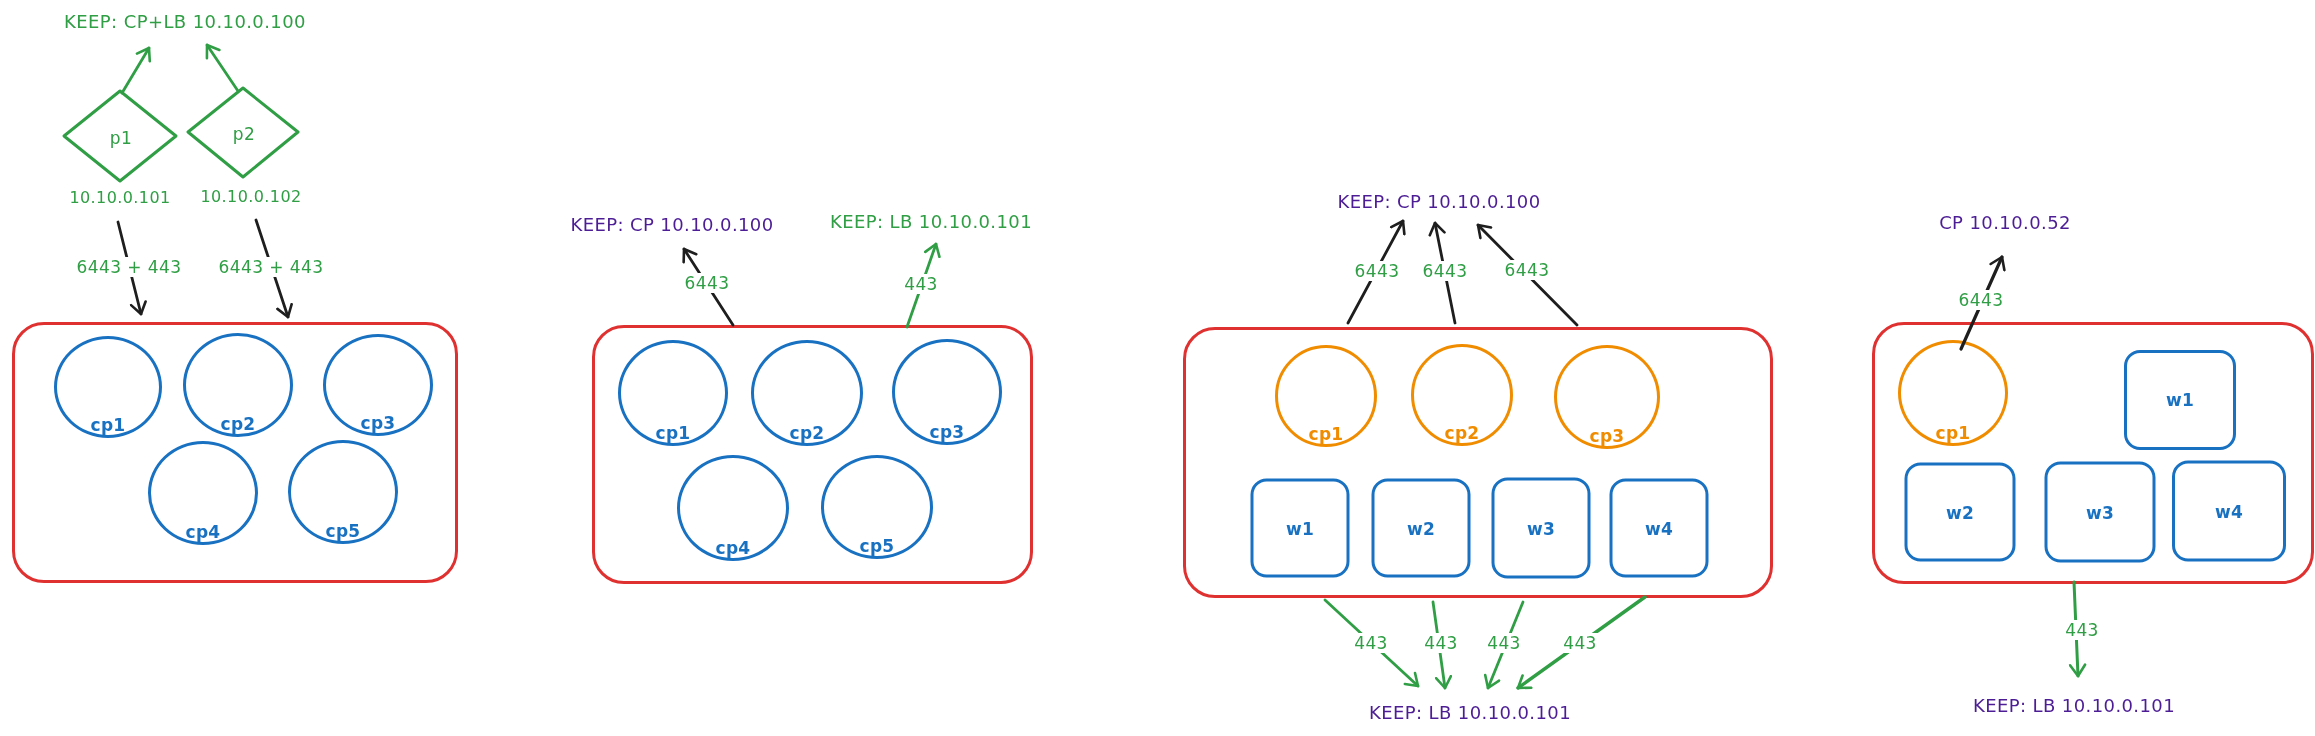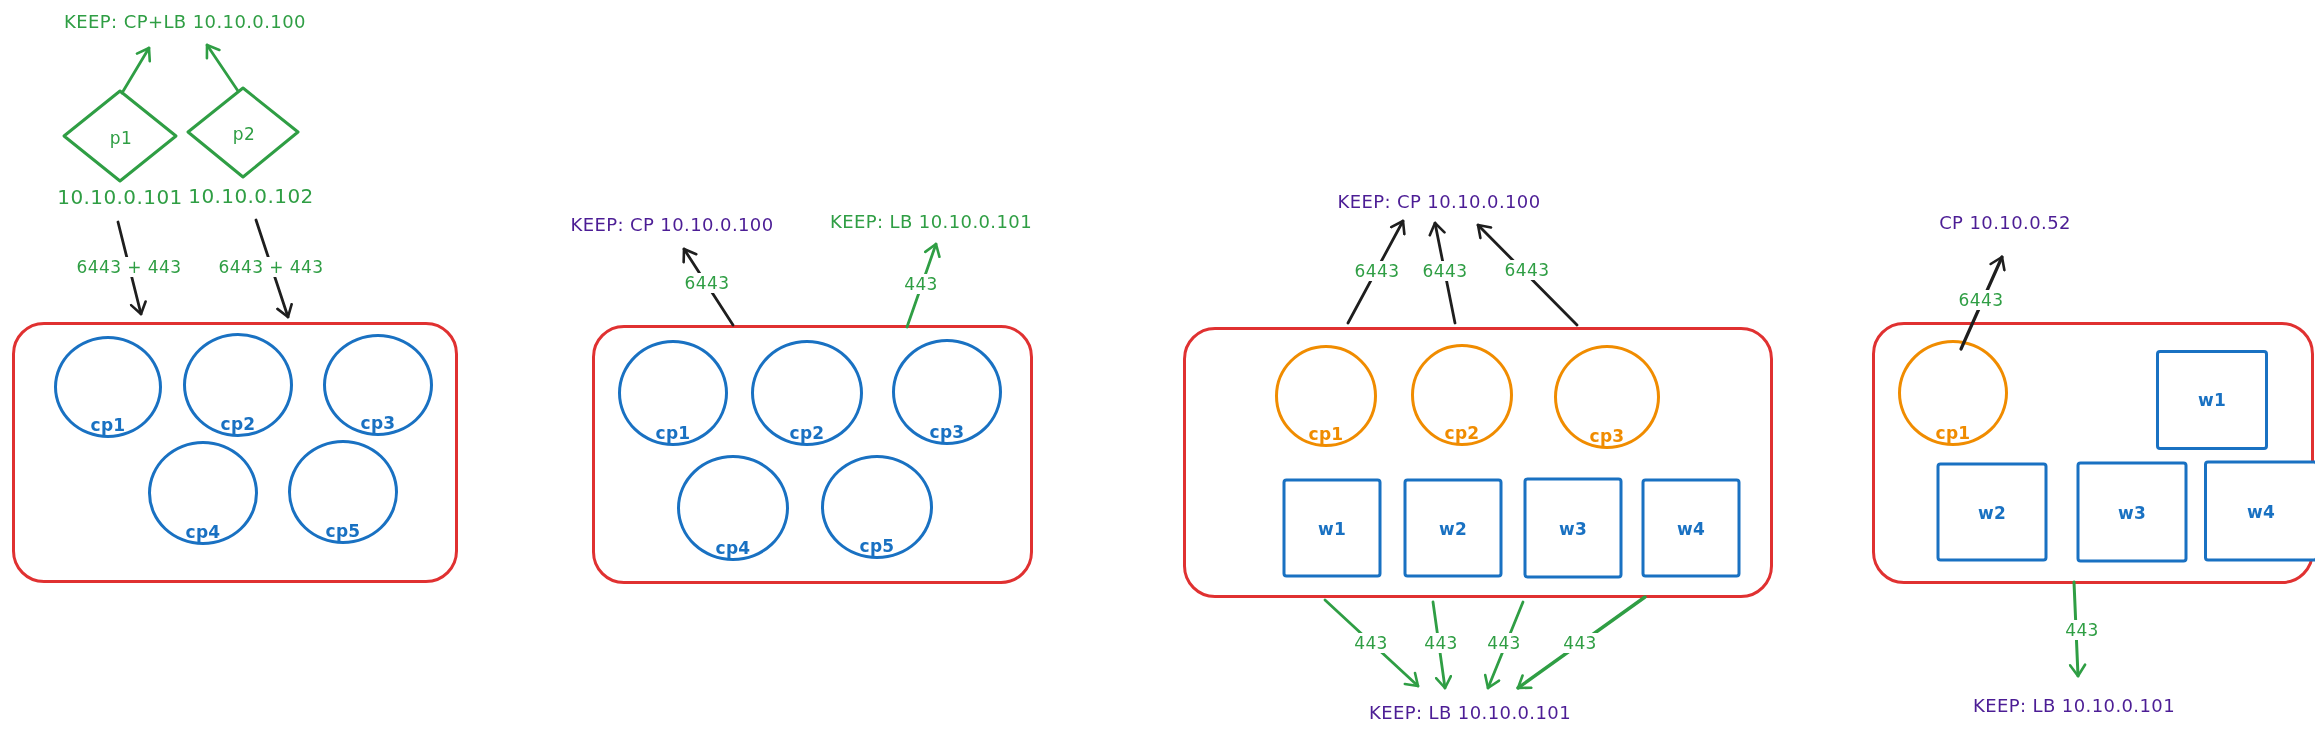--- a/index.html
+++ b/index.html
@@ -8,35 +8,35 @@
     font-family:"DejaVu Sans","Liberation Sans",sans-serif;
   }
   
   .lbl{
     position:absolute;transform:translate(-50%,-50%);white-space:nowrap;
     font-size:18px;font-weight:normal;letter-spacing:0.4px;z-index:3;
   }
   .green{color:#2f9e44;}
   .black{color:#4c1d95;}
   .port{background:#ffffff;padding:0 4px;font-size:17px;}
-  .ip{font-size:20px;}
+  .ip{font-size:16px;}
   
   .cluster-box{
     position:absolute;border:3px solid #e03131;border-radius:32px;
     background:transparent;z-index:1;
   }
   
   .node{
     position:absolute;transform:translate(-50%,-50%);
     display:flex;align-items:center;justify-content:center;
     font-size:17px;font-weight:bold;letter-spacing:0.3px;z-index:1;
     background:#ffffff;
   }
   .circle{border-radius:50%;align-items:flex-end;}
-  .rounded-sq{border-radius:4px;margin-left:32px;}
+  .rounded-sq{border-radius:16px;}
   .blue-node{border:3px solid #1971c2;color:#1971c2;}
   .orange-node{border:3px solid #f08c00;color:#f08c00;}
   .diamond-lbl{font-size:17px;}
   
   .overlay{
     position:absolute;left:0;top:0;width:2315px;height:736px;
     z-index:2;pointer-events:none;
   }
   .overlay line,.overlay polygon{stroke-linecap:round;stroke-linejoin:round;}
 </style>

